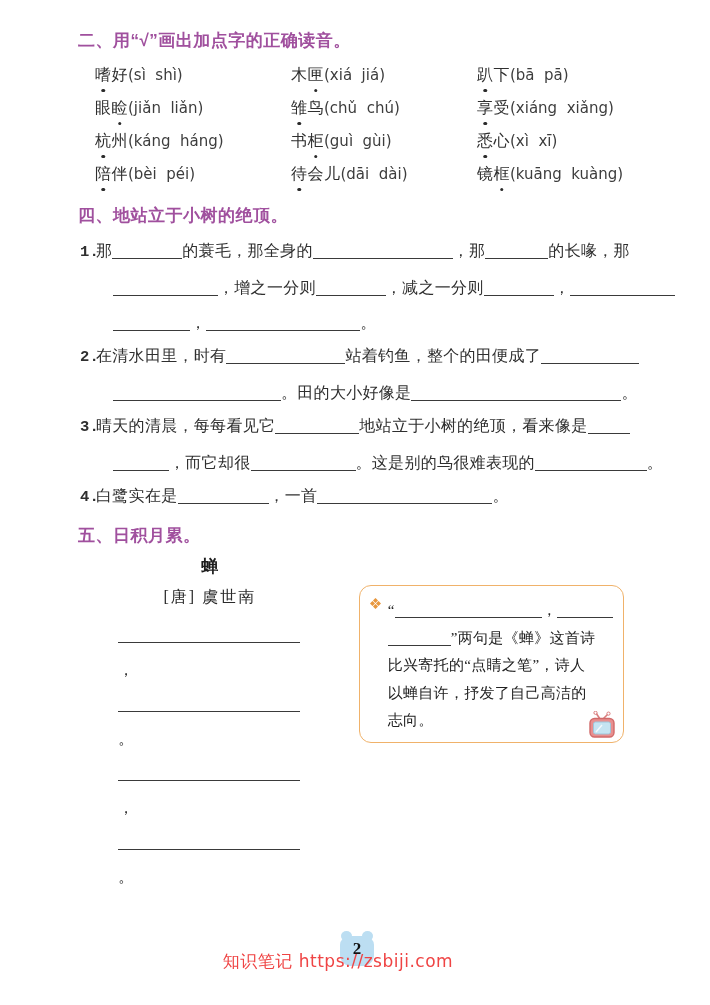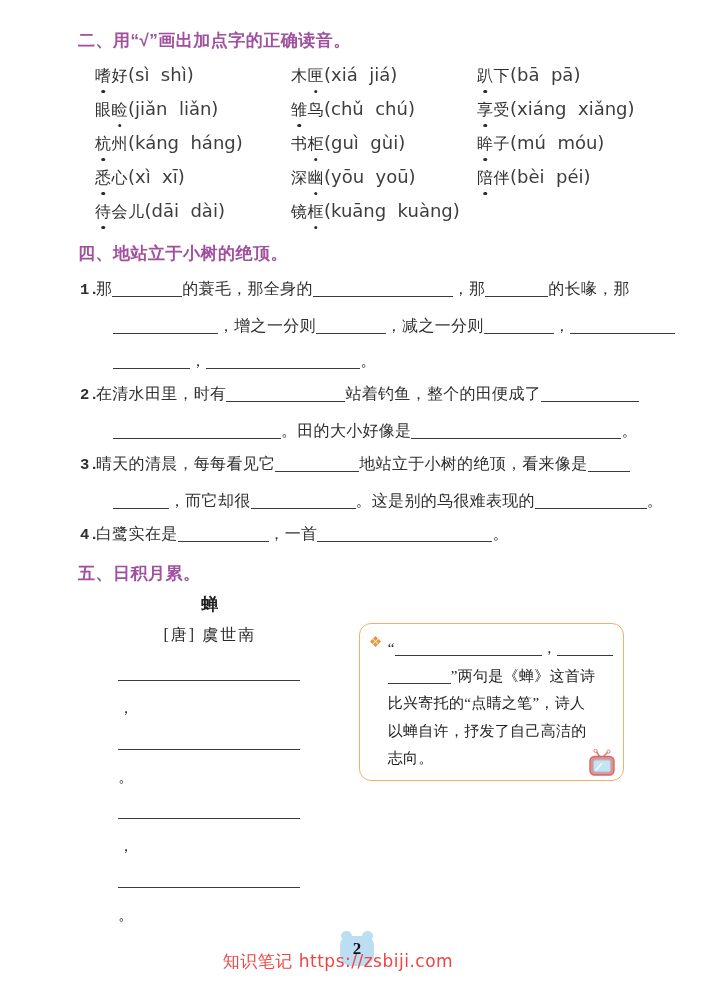--- a/index.html
+++ b/index.html
@@ -32,21 +32,21 @@
   .word-cell{font-size:16px;line-height:22px;white-space:nowrap;}
   .word-cell .zh{letter-spacing:0.5px;}
   .word-cell .ch{position:relative;display:inline-block;}
   .word-cell .ch.dot::after{
     content:"";position:absolute;left:50%;bottom:-6px;
     width:3.5px;height:3.5px;border-radius:50%;
     background:#2a2a2a;transform:translateX(-50%);
   }
   .word-cell .py{
     font-family:"DejaVu Sans", sans-serif;
-    font-size:18px;color:#3d3d3d;white-space:pre;
+    font-size:15px;color:#3d3d3d;white-space:pre;
   }
   
   .blank{
     display:inline-block;height:13px;
     border-bottom:1.2px solid #3a3a3a;
     vertical-align:-3px;
   }
   .blank-flex{
     flex:1 1 auto;height:13px;
     border-bottom:1.2px solid #3a3a3a;
@@ -134,23 +134,21 @@
     <h2 class="sec-title">二、用“√”画出加点字的正确读音。</h2>
     <div class="word-grid" id="word-grid">
         <div class="word-cell"><span class="zh"><span class="ch dot">嗜</span><span class="ch">好</span></span><span class="py">(sì  shì)</span></div>
         <div class="word-cell"><span class="zh"><span class="ch">木</span><span class="ch dot">匣</span></span><span class="py">(xiá  jiá)</span></div>
         <div class="word-cell"><span class="zh"><span class="ch dot">趴</span><span class="ch">下</span></span><span class="py">(bā  pā)</span></div>
         <div class="word-cell"><span class="zh"><span class="ch">眼</span><span class="ch dot">睑</span></span><span class="py">(jiǎn  liǎn)</span></div>
         <div class="word-cell"><span class="zh"><span class="ch dot">雏</span><span class="ch">鸟</span></span><span class="py">(chǔ  chú)</span></div>
         <div class="word-cell"><span class="zh"><span class="ch dot">享</span><span class="ch">受</span></span><span class="py">(xiáng  xiǎng)</span></div>
         <div class="word-cell"><span class="zh"><span class="ch dot">杭</span><span class="ch">州</span></span><span class="py">(káng  háng)</span></div>
         <div class="word-cell"><span class="zh"><span class="ch">书</span><span class="ch dot">柜</span></span><span class="py">(guì  gùi)</span></div>
-        <div class="word-cell"><span class="zh"><span class="ch dot">眸</span><span class="ch">子</span></span><span class="py">(mú  móu)</span></div>
         <div class="word-cell"><span class="zh"><span class="ch dot">悉</span><span class="ch">心</span></span><span class="py">(xì  xī)</span></div>
-        <div class="word-cell"><span class="zh"><span class="ch">深</span><span class="ch dot">幽</span></span><span class="py">(yōu  yoū)</span></div>
         <div class="word-cell"><span class="zh"><span class="ch dot">陪</span><span class="ch">伴</span></span><span class="py">(bèi  péi)</span></div>
         <div class="word-cell"><span class="zh"><span class="ch dot">待</span><span class="ch">会</span><span class="ch">儿</span></span><span class="py">(dāi  dài)</span></div>
         <div class="word-cell"><span class="zh"><span class="ch">镜</span><span class="ch dot">框</span></span><span class="py">(kuāng  kuàng)</span></div>
       </div>
   </div>
 
 
   <div class="sec4">
     <h2 class="sec-title">四、地站立于小树的绝顶。</h2>
     <div class="q-wrap" id="sec4-items">

